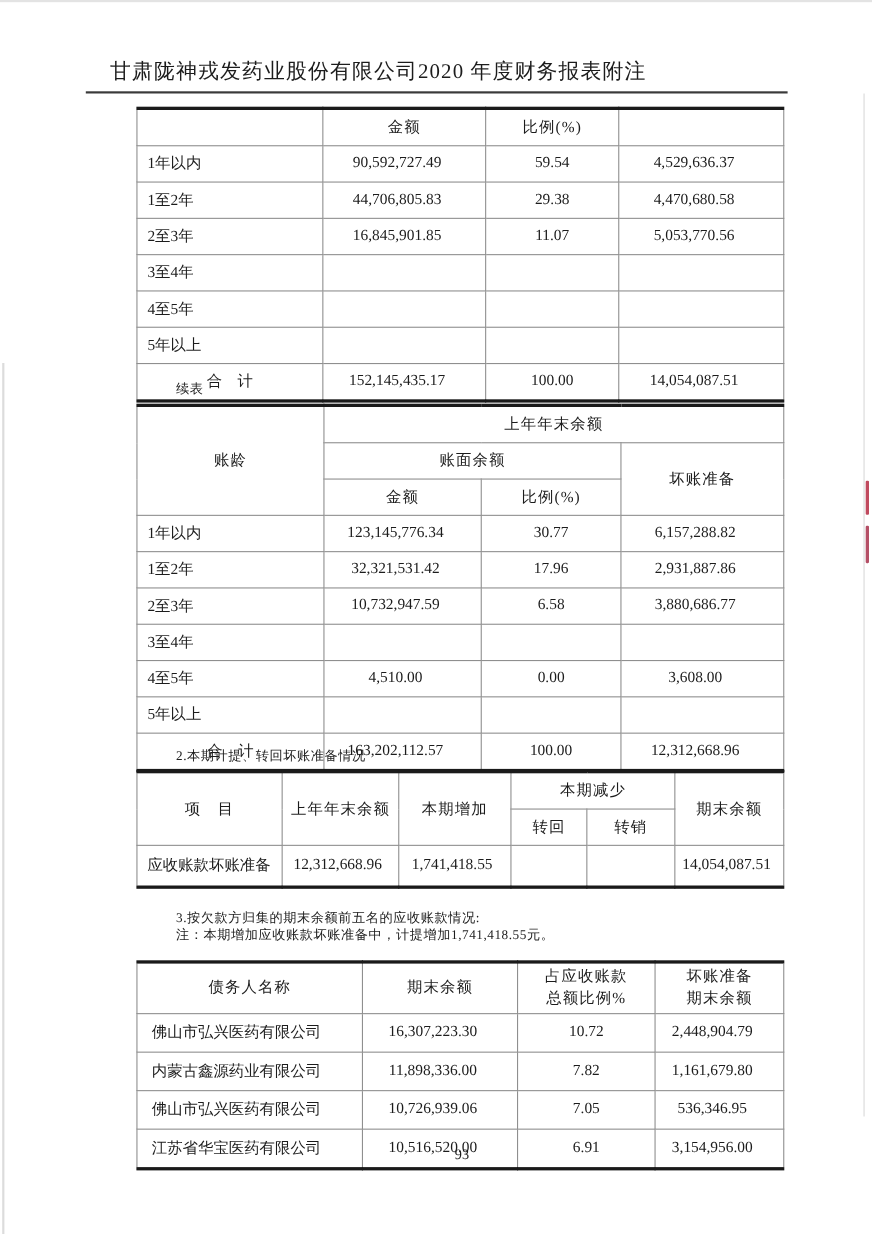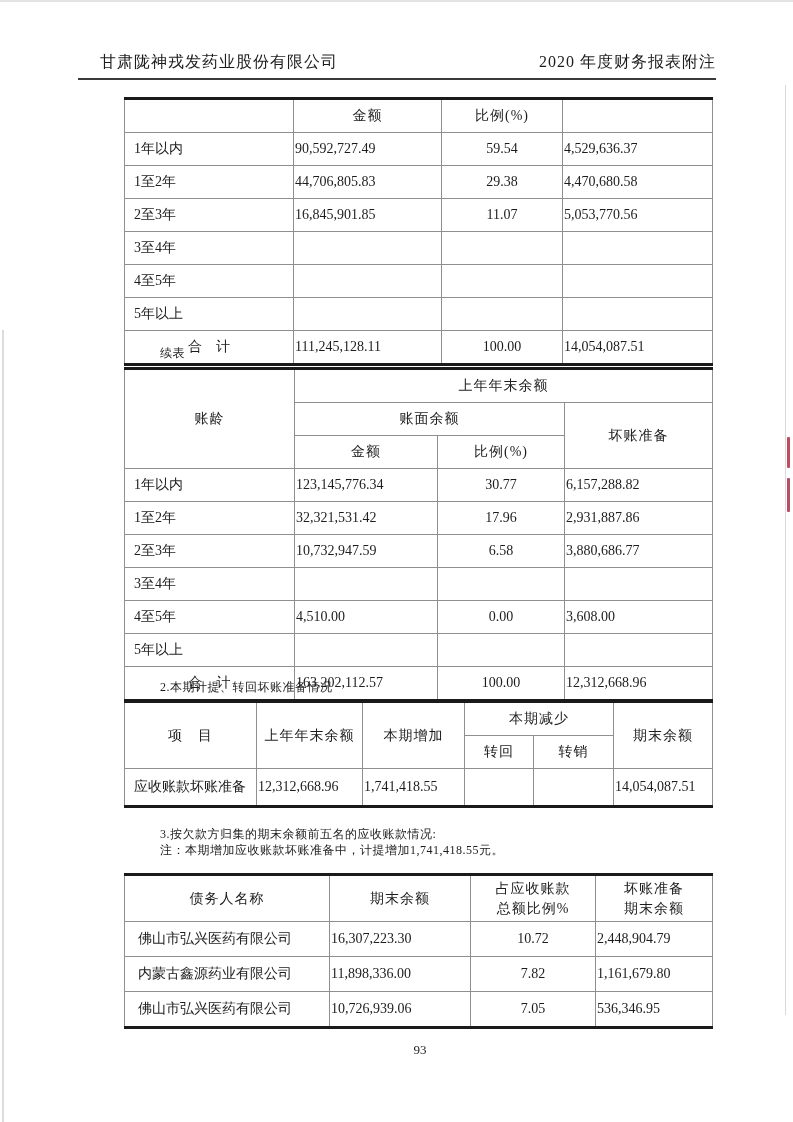--- a/index.html
+++ b/index.html
@@ -11,31 +11,31 @@
   
   .edge-top{position:absolute;left:0;top:0;width:793px;height:2px;background:#e3e3e3;}
   .edge-left{position:absolute;left:2px;top:330px;width:2px;height:792px;background:#dcdcdc;}
   .edge-right{position:absolute;left:785px;top:85px;width:1px;height:930px;background:#d9d9d9;}
   .red-mark{position:absolute;width:3px;border-radius:1px;}
   .red-mark.m1{left:787px;top:437px;height:31px;background:#c04a5e;}
   .red-mark.m2{left:787px;top:478px;height:34px;background:#b44f66;}
   
   .doc-header{
     position:absolute;left:78px;top:52px;width:638px;
-    display:flex;justify-content:space-between;align-items:flex-end;
-    border-bottom:2px solid #3a3a3a;padding-bottom:5px;font-size:16px;
+    display:flex;align-items:flex-end;
+    border-bottom:2px solid #3a3a3a;padding-bottom:5px;font-size:19px;
   }
   .doc-header .company{padding-left:22px;letter-spacing:1px;}
   .doc-header .doc-title{letter-spacing:1px;}
   
   table{border-collapse:collapse;table-layout:fixed;font-size:14px;color:#1c1c1c;}
   td{border:1px solid #8f8f8f;overflow:hidden;white-space:nowrap;}
   .tbl{position:absolute;left:124px;width:588px;border-top:3px solid #1a1a1a;border-bottom:3px solid #1a1a1a;}
   .l{text-align:left;padding-left:9px;margin-left:32px;}
-  .r{text-align:left;padding-right:14px;}
+  .r{text-align:center;padding-right:14px;}
   .c{text-align:center;}
   .hd{text-align:center;letter-spacing:1px;}
   
   .t1{top:97px;}
   .t1 td{height:30px;}
   
   .t2{top:367px;}
   .t2 td{height:30px;}
   
   .t3{top:700px;}
@@ -116,21 +116,21 @@
       <td class="r"></td>
     </tr>
     <tr>
       <td class="l">5年以上</td>
       <td class="r"></td>
       <td class="c"></td>
       <td class="r"></td>
     </tr>
     <tr>
       <td class="c">合　计</td>
-      <td class="r">111,245,128.11</td>
+      <td class="r">152,145,435.17</td>
       <td class="c">100.00</td>
       <td class="r">14,054,087.51</td>
     </tr>
   </tbody>
     </table>
 
   <div class="freetext cont-label">续表</div>
 
   <table class="tbl t2">
     <colgroup>
@@ -266,18 +266,24 @@
       <td class="r">11,898,336.00</td>
       <td class="c">7.82</td>
       <td class="r">1,161,679.80</td>
     </tr>
     <tr>
       <td class="l">佛山市弘兴医药有限公司</td>
       <td class="r">10,726,939.06</td>
       <td class="c">7.05</td>
       <td class="r">536,346.95</td>
     </tr>
+    <tr>
+      <td class="l">江苏省华宝医药有限公司</td>
+      <td class="r">10,516,520.00</td>
+      <td class="c">6.91</td>
+      <td class="r">3,154,956.00</td>
+    </tr>
   </tbody>
     </table>
 
   <div class="page-num">93</div>
 
 </div>
 
 </body></html>

